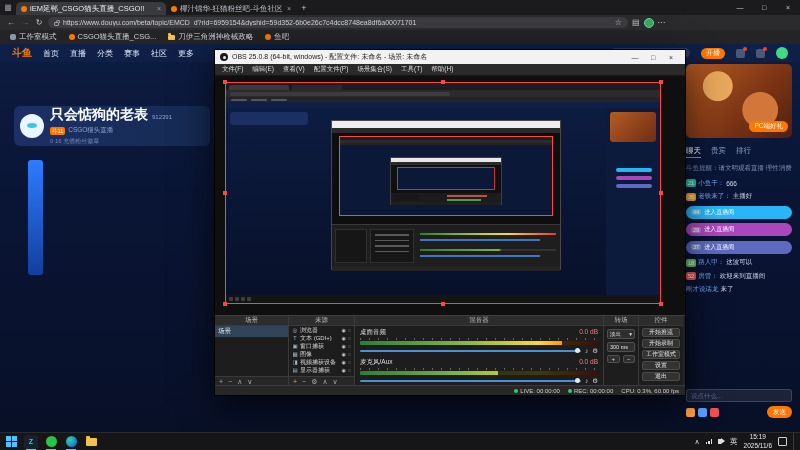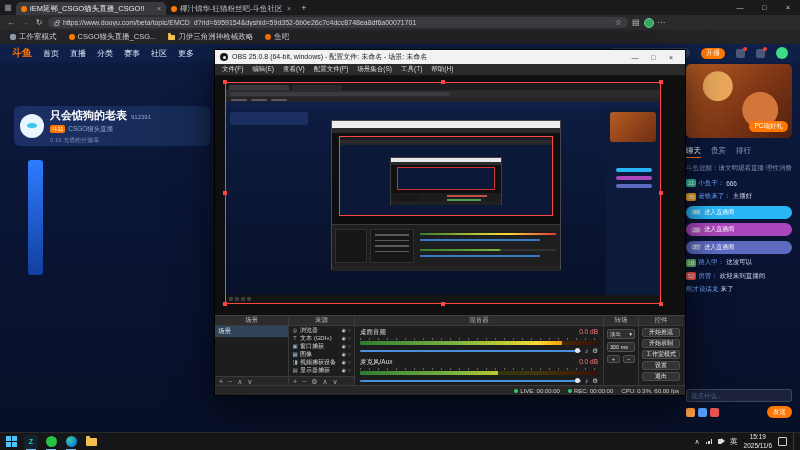--- a/index.html
+++ b/index.html
@@ -42,21 +42,21 @@
 .navdot:after{content:"";position:absolute;right:-2px;top:-2px;width:4px;height:4px;border-radius:50%;background:#ff3b30}
 .pgavatar{width:12px;height:12px;border-radius:50%;background:#3ddc84}
 .fans{position:absolute;left:40px;top:26px;width:46px;height:32px;background:rgba(255,255,255,.07);border-radius:4px;text-align:center;color:#fff}
 .fans .n{font-size:11px;font-weight:bold;line-height:15px}
 .fans .l{font-size:6px;color:#9fb0d8}
 .roomcard{position:absolute;left:14px;top:62px;width:196px;height:40px;background:linear-gradient(90deg,#1c3066,#152a52);border-radius:6px;display:flex;align-items:center;gap:6px;padding:0 6px}
 .stravatar{width:24px;height:24px;border-radius:50%;background:#eaf6ff;position:relative;flex:0 0 auto}
 .stravatar:after{content:"";position:absolute;left:7px;top:9px;width:10px;height:5px;border-radius:50%;background:#39c6e8}
 .rc-col{flex:1;min-width:0}
 .rc-t{display:flex;align-items:baseline;gap:4px}
-.rc-title{font-size:11px;color:#fff;font-weight:bold;white-space:nowrap;overflow:hidden}
+.rc-title{font-size:14px;color:#fff;font-weight:bold;white-space:nowrap;overflow:hidden}
 .rc-id{font-size:6px;color:#8fa3cc}
 .rc-r2{display:flex;align-items:center;gap:3px;margin-top:2px}
 .lvbadge{background:#ff7700;color:#fff;font-size:5.5px;border-radius:2px;padding:0 2px;line-height:8px}
 .rc-cat{font-size:6.5px;color:#8fa3cc;white-space:nowrap;overflow:hidden}
 .rc-stats{font-size:6px;color:#7487b3;margin-top:2px;white-space:nowrap}
 .sideban{position:absolute;left:28px;top:116px;width:15px;height:115px;background:linear-gradient(180deg,#2f7bff,#123f9e);border-radius:3px}
 .pbar{position:absolute;left:222px;top:362px;width:436px;height:18px;display:flex;gap:6px;align-items:center}
 .pfield{flex:1;height:14px;border-radius:7px;background:rgba(12,24,58,.9);border:1px solid #2c3c6e;font-size:7px;color:#cfd8ee;padding:0 6px;outline:none}
 .pfield::placeholder{color:#5a6b95}
 .psend{background:#ff7700;color:#fff;font-size:7px;height:14px;padding:0 8px;border-radius:7px;display:flex;align-items:center}

